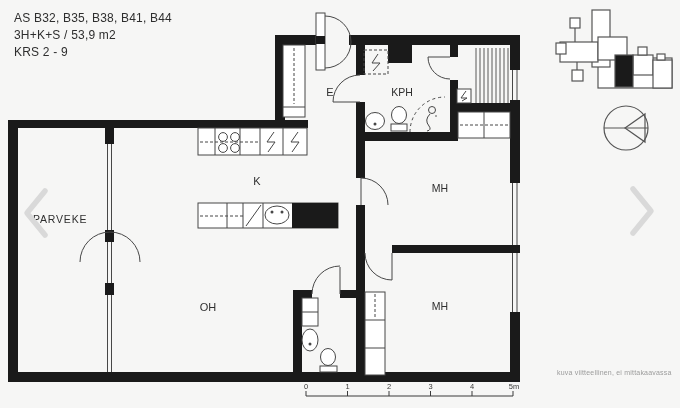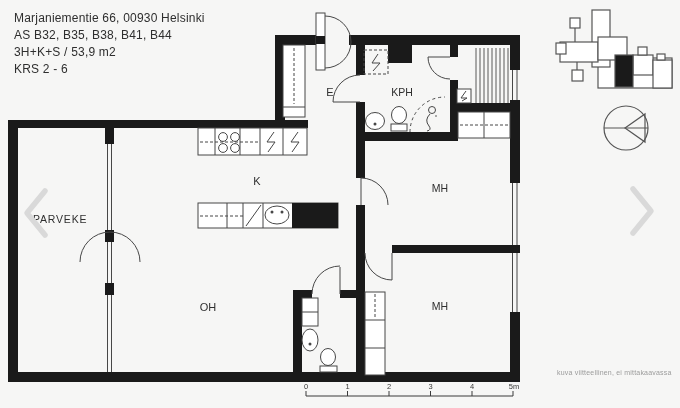--- a/index.html
+++ b/index.html
@@ -25,24 +25,23 @@
   }
   .room-label{fill:#2f2f2f;}
   .scale-label{fill:#3a3a3a;}
 </style>
 </head>
 <body>
 
 <div class="screen">
 
   <div class="header">
-    <div>Marjaniementie 66, 00930 Helsinki</div>
     <div>AS B32, B35, B38, B41, B44</div>
     <div>3H+K+S / 53,9 m2</div>
-    <div>KRS 2 - 6</div>
+    <div>KRS 2 - 9</div>
   </div>
 
   <svg class="plan" width="680" height="408" viewBox="0 0 680 408">
 
     <g fill="#1a1a1a">
 
       <rect x="275" y="35" width="42" height="10"></rect>
       <rect x="349" y="35" width="171" height="10"></rect>
 
       <rect x="275" y="35" width="10" height="93"></rect>

